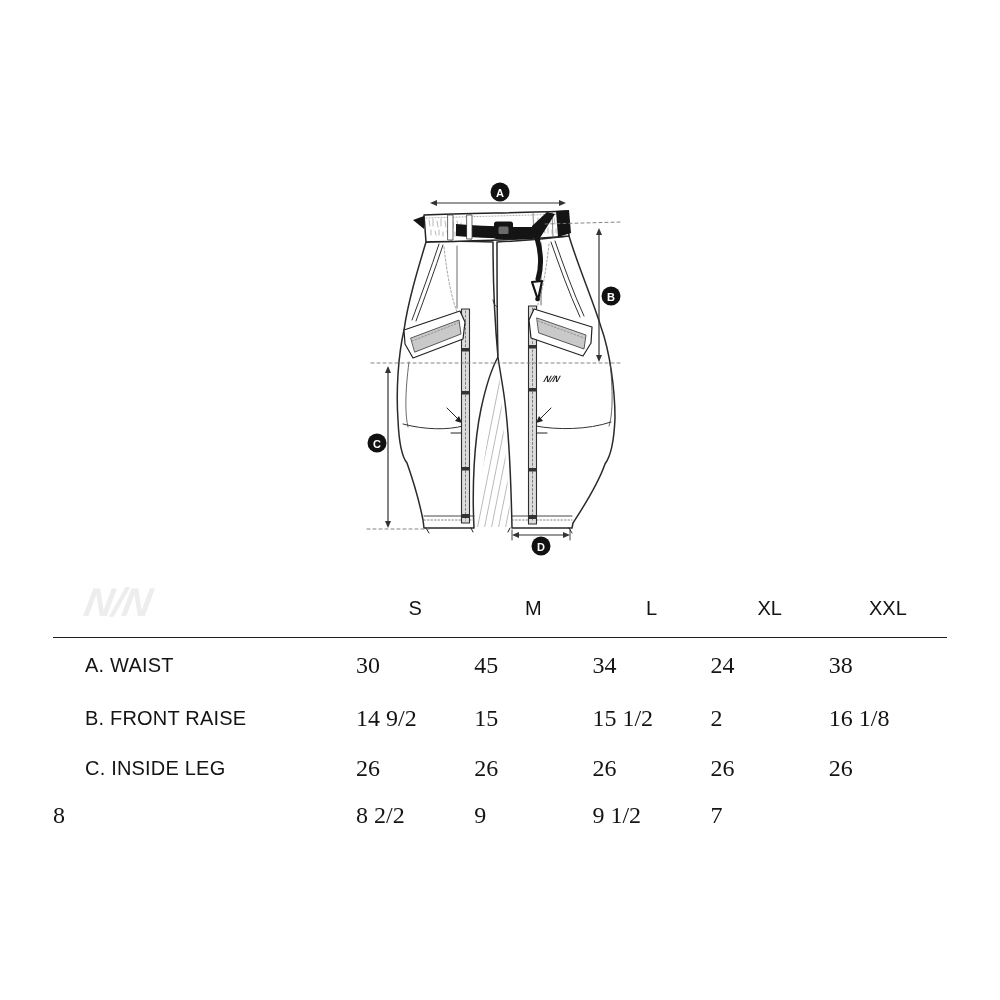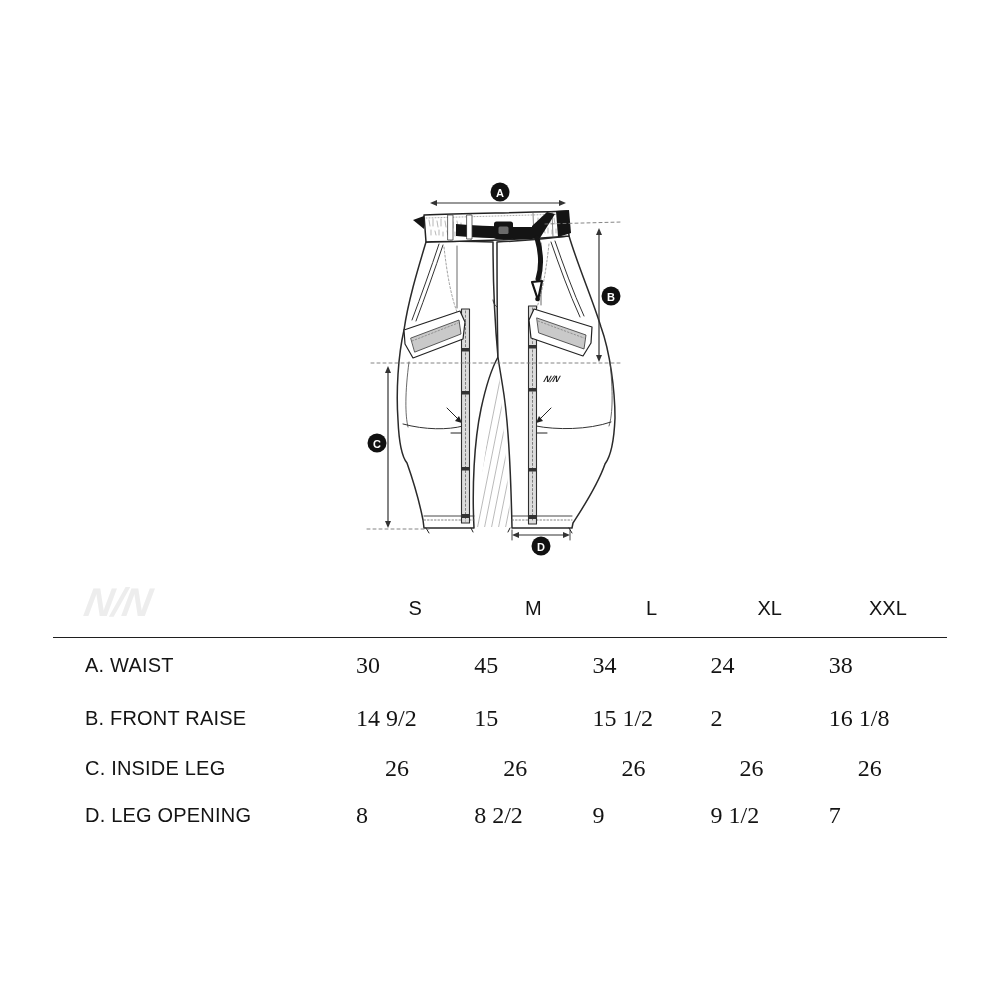--- a/index.html
+++ b/index.html
@@ -8,21 +8,21 @@
   .diagram-svg{position:absolute;left:0;top:0;width:1000px;height:1000px;}
 
   
   .size-chart{position:absolute;left:53px;top:580px;width:894px;}
   .watermark{position:absolute;left:32px;top:0px;font-size:40px;font-weight:700;font-style:italic;
              color:#ededed;letter-spacing:-1px;transform:skewX(-10deg);user-select:none;}
   .chart-header{display:grid;grid-template-columns:303px repeat(5,1fr);height:57px;
                 align-items:center;border-bottom:1.6px solid #1f1f1f;}
   .col-head{text-align:center;font-size:20px;color:#141414;}
   .chart-row{display:grid;grid-template-columns:303px repeat(5,1fr);align-items:center;}
-  .r1{height:54px;}.r2{height:52px;}.r3{height:48px;gap:29px;}.r4{height:46px;}
+  .r1{height:54px;}.r2{height:52px;}.r3{height:48px;}.r4{height:46px;}
   .row-label{padding-left:32px;font-size:20px;letter-spacing:.2px;white-space:nowrap;}
   .cell{text-align:left;font-size:24px;font-family:Liberation Serif, serif;}
 </style>
 </head>
 <body>
 
 <div class="canvas">
 
   <svg class="diagram-svg" viewBox="0 0 1000 1000">
     <g fill="none" stroke-linecap="round" stroke-linejoin="round">
@@ -208,21 +208,20 @@
     <div class="chart-row r3">
       <div class="row-label">C. INSIDE LEG</div>
       <div class="cell">26</div>
       <div class="cell">26</div>
       <div class="cell">26</div>
       <div class="cell">26</div>
       <div class="cell">26</div>
     </div>
 
     <div class="chart-row r4">
-      <div class="row-label">D. LEG OPENING</div>
       <div class="cell">8</div>
       <div class="cell">8 2/2</div>
       <div class="cell">9</div>
       <div class="cell">9 1/2</div>
       <div class="cell">7</div>
     </div>
   </div>
 
 </div>
 

